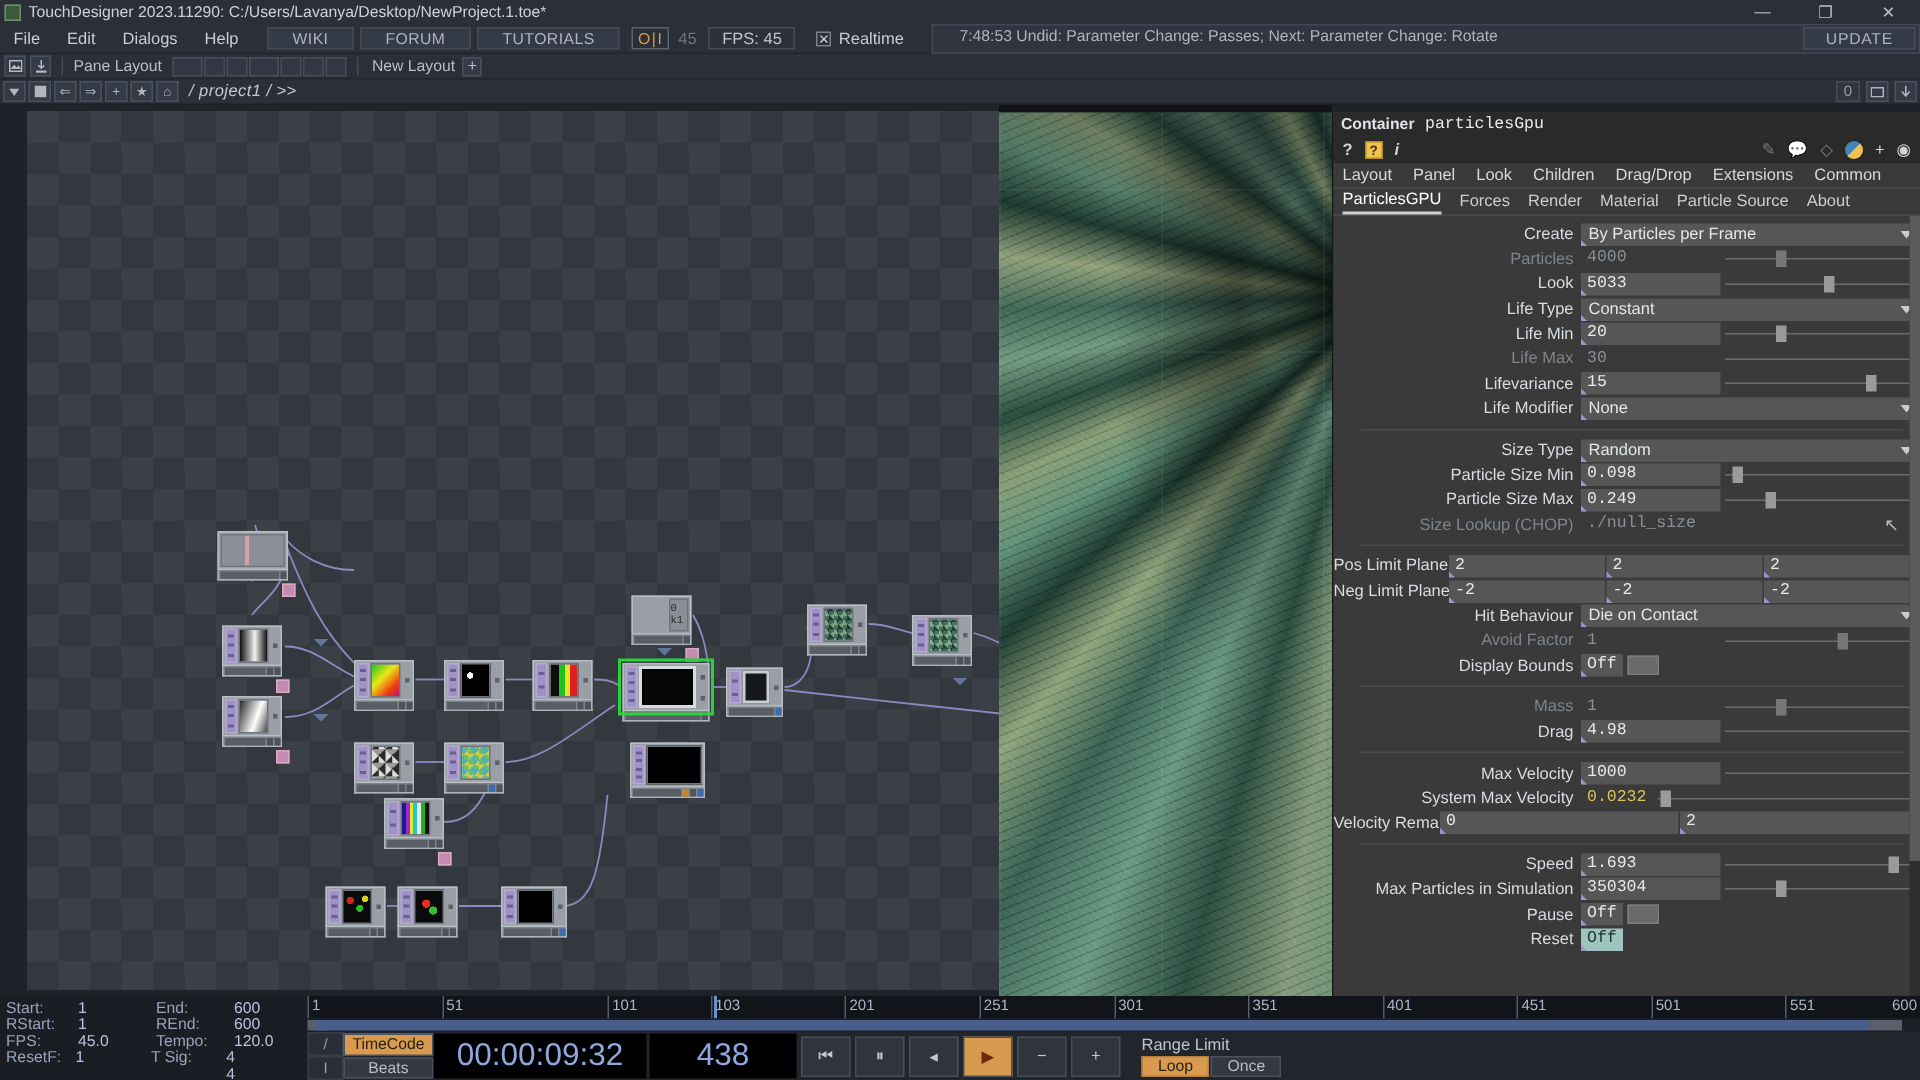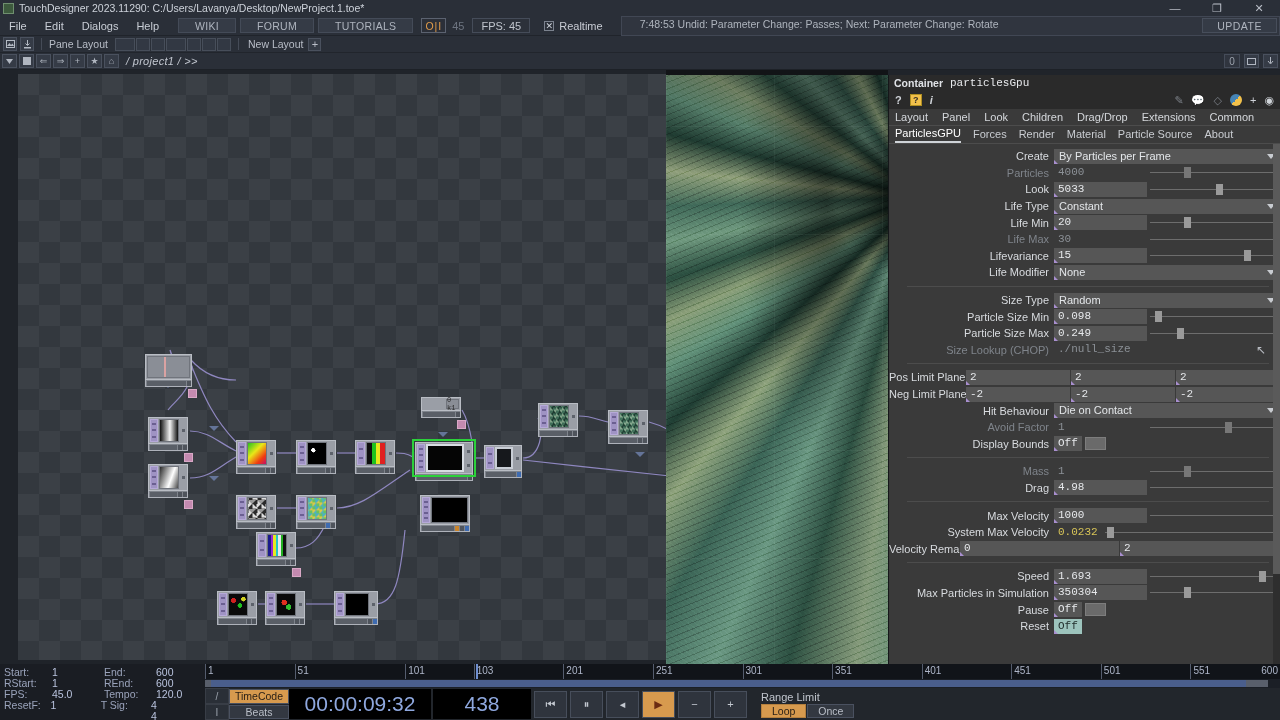--- a/index.html
+++ b/index.html
@@ -665,21 +665,21 @@
       </div>
       <div class="label">
           <div class="nm"></div>
           <div class="dot"></div>
           <div class="dot"></div>
         </div>
       <div class="viewbadge"></div>
     </div>
 
     <div class="node" style="left:421px;top:327px;">
-      <div class="body" style="width:40px;height:14px;padding-left:24px;">
+      <div class="body" style="width:40px;height:26px;padding-left:24px;">
         <div class="thumb" style="background:#8a8e96;display:flex;align-items:center;justify-content:center;color:#2a2a2a;font-size:7px;font-family:'Liberation Mono',monospace;">
           <span>0 k1</span>
         </div>
       </div>
       <div class="label">
           <div class="nm"></div>
           <div class="dot"></div>
         </div>
       <div class="viewbadge"></div>
     </div>

